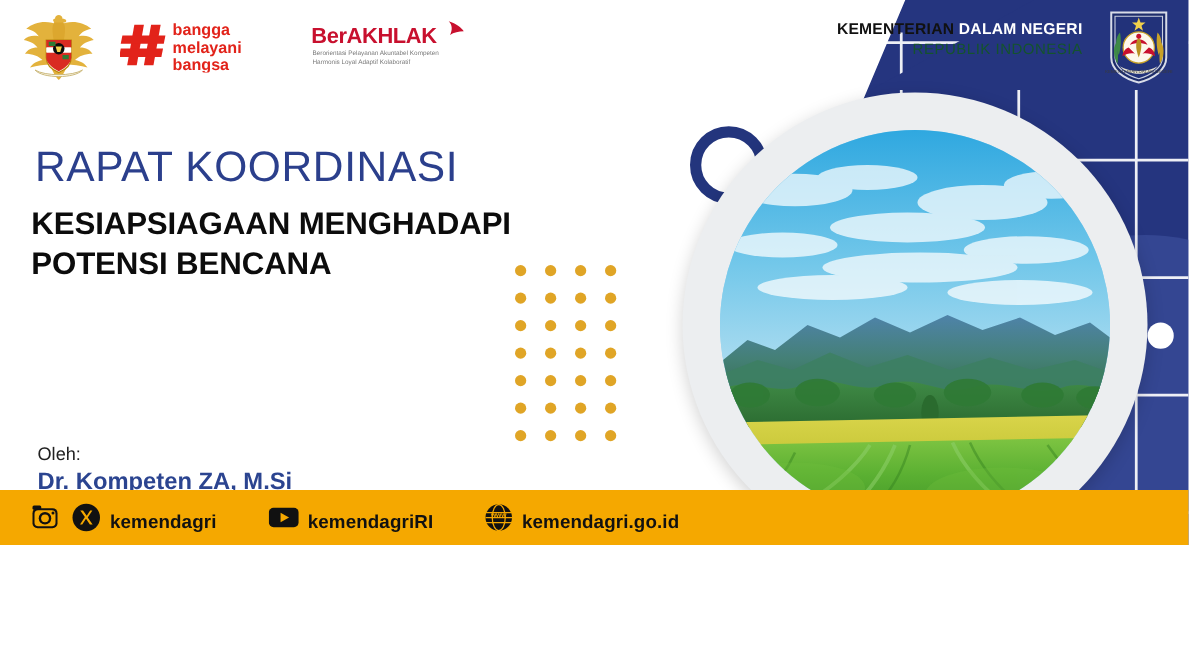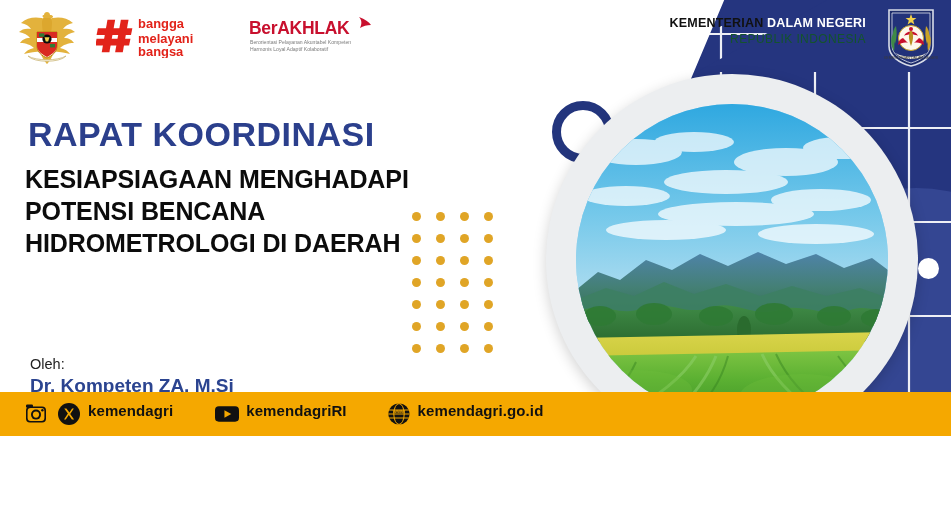--- a/index.html
+++ b/index.html
@@ -119,21 +119,21 @@
   }
   .kh-l1 { font-size:12.5px; font-weight:bold; letter-spacing:0.2px; }
   .kh-l1 .blk { color:#111111; }
   .kh-l1 .wht { color:#ffffff; }
   .kh-l2 { font-size:12px; color:#14532d; letter-spacing:0.4px; }
   .kemendagri-logo { position:absolute; right:8px; top:6px; width:64px; height:62px; z-index:10; }
 
   
   .title-main {
     position:absolute; left:28px; top:116px;
-    font-size:34px; font-weight:bold;
+    font-size:34px; font-weight:normal;
     color:#2b3f8c; letter-spacing:0.5px;
     line-height:1.08;
     z-index:8;
     text-align:right;
   }
   .title-sub {
     position:absolute; left:25px; top:163px;
     font-size:25px; font-weight:bold;
     color:#0c0c0c; line-height:1.28;
     letter-spacing:-0.1px;
@@ -149,21 +149,21 @@
   .sp-date { position:absolute; left:30px; top:436px; font-size:14.5px; color:#1a1a1a; z-index:8; }
 
   
   .footer {
     position:absolute; left:0; bottom:0;
     width:951px; height:44px;
     background:#f5a800;
     z-index:12;
     display:flex; align-items:center;
   }
-  .f-group { display:flex; align-items:flex-start; }
+  .f-group { display:flex; align-items:flex-end; }
   .f-group .lbl {
     font-size:15px; font-weight:bold; color:#111111;
     margin-left:7px; letter-spacing:0.1px;
   }
   .f-ico { width:24px; height:24px; display:block; }
   .sp-ig { margin-left:24px; }
   .sp-x  { margin-left:9px; }
   .sp-yt { margin-left:42px; }
   .sp-www{ margin-left:40px; }
 </style>
@@ -383,21 +383,20 @@
       <path d="M50,28 C53,33 52,40 49,45 C48,39 49,32 50,28 Z"></path>
     </g>
     <path d="M17,47 C24,52 40,52 47,47 C41,55 23,55 17,47 Z" fill="#e8e4d2"></path>
     <text x="32" y="52.6" text-anchor="middle" font-family="'Liberation Sans',sans-serif" font-size="3.6" fill="#3a3a3a">KEMENTERIAN DALAM NEGERI</text>
   </svg>
 
   <div class="title-main">RAPAT KOORDINASI</div>
   <div class="title-sub">
     <div>KESIAPSIAGAAN MENGHADAPI</div>
     <div>POTENSI BENCANA</div>
-    <div>HIDROMETROLOGI DI DAERAH</div>
   </div>
 
   <div class="speaker">
     <div class="sp-oleh">Oleh:</div>
     <div class="sp-name">Dr. Kompeten ZA, M.Si</div>
   </div>
 
   <div class="footer">
 
     <svg class="f-ico sp-ig" viewBox="0 0 24 24">

